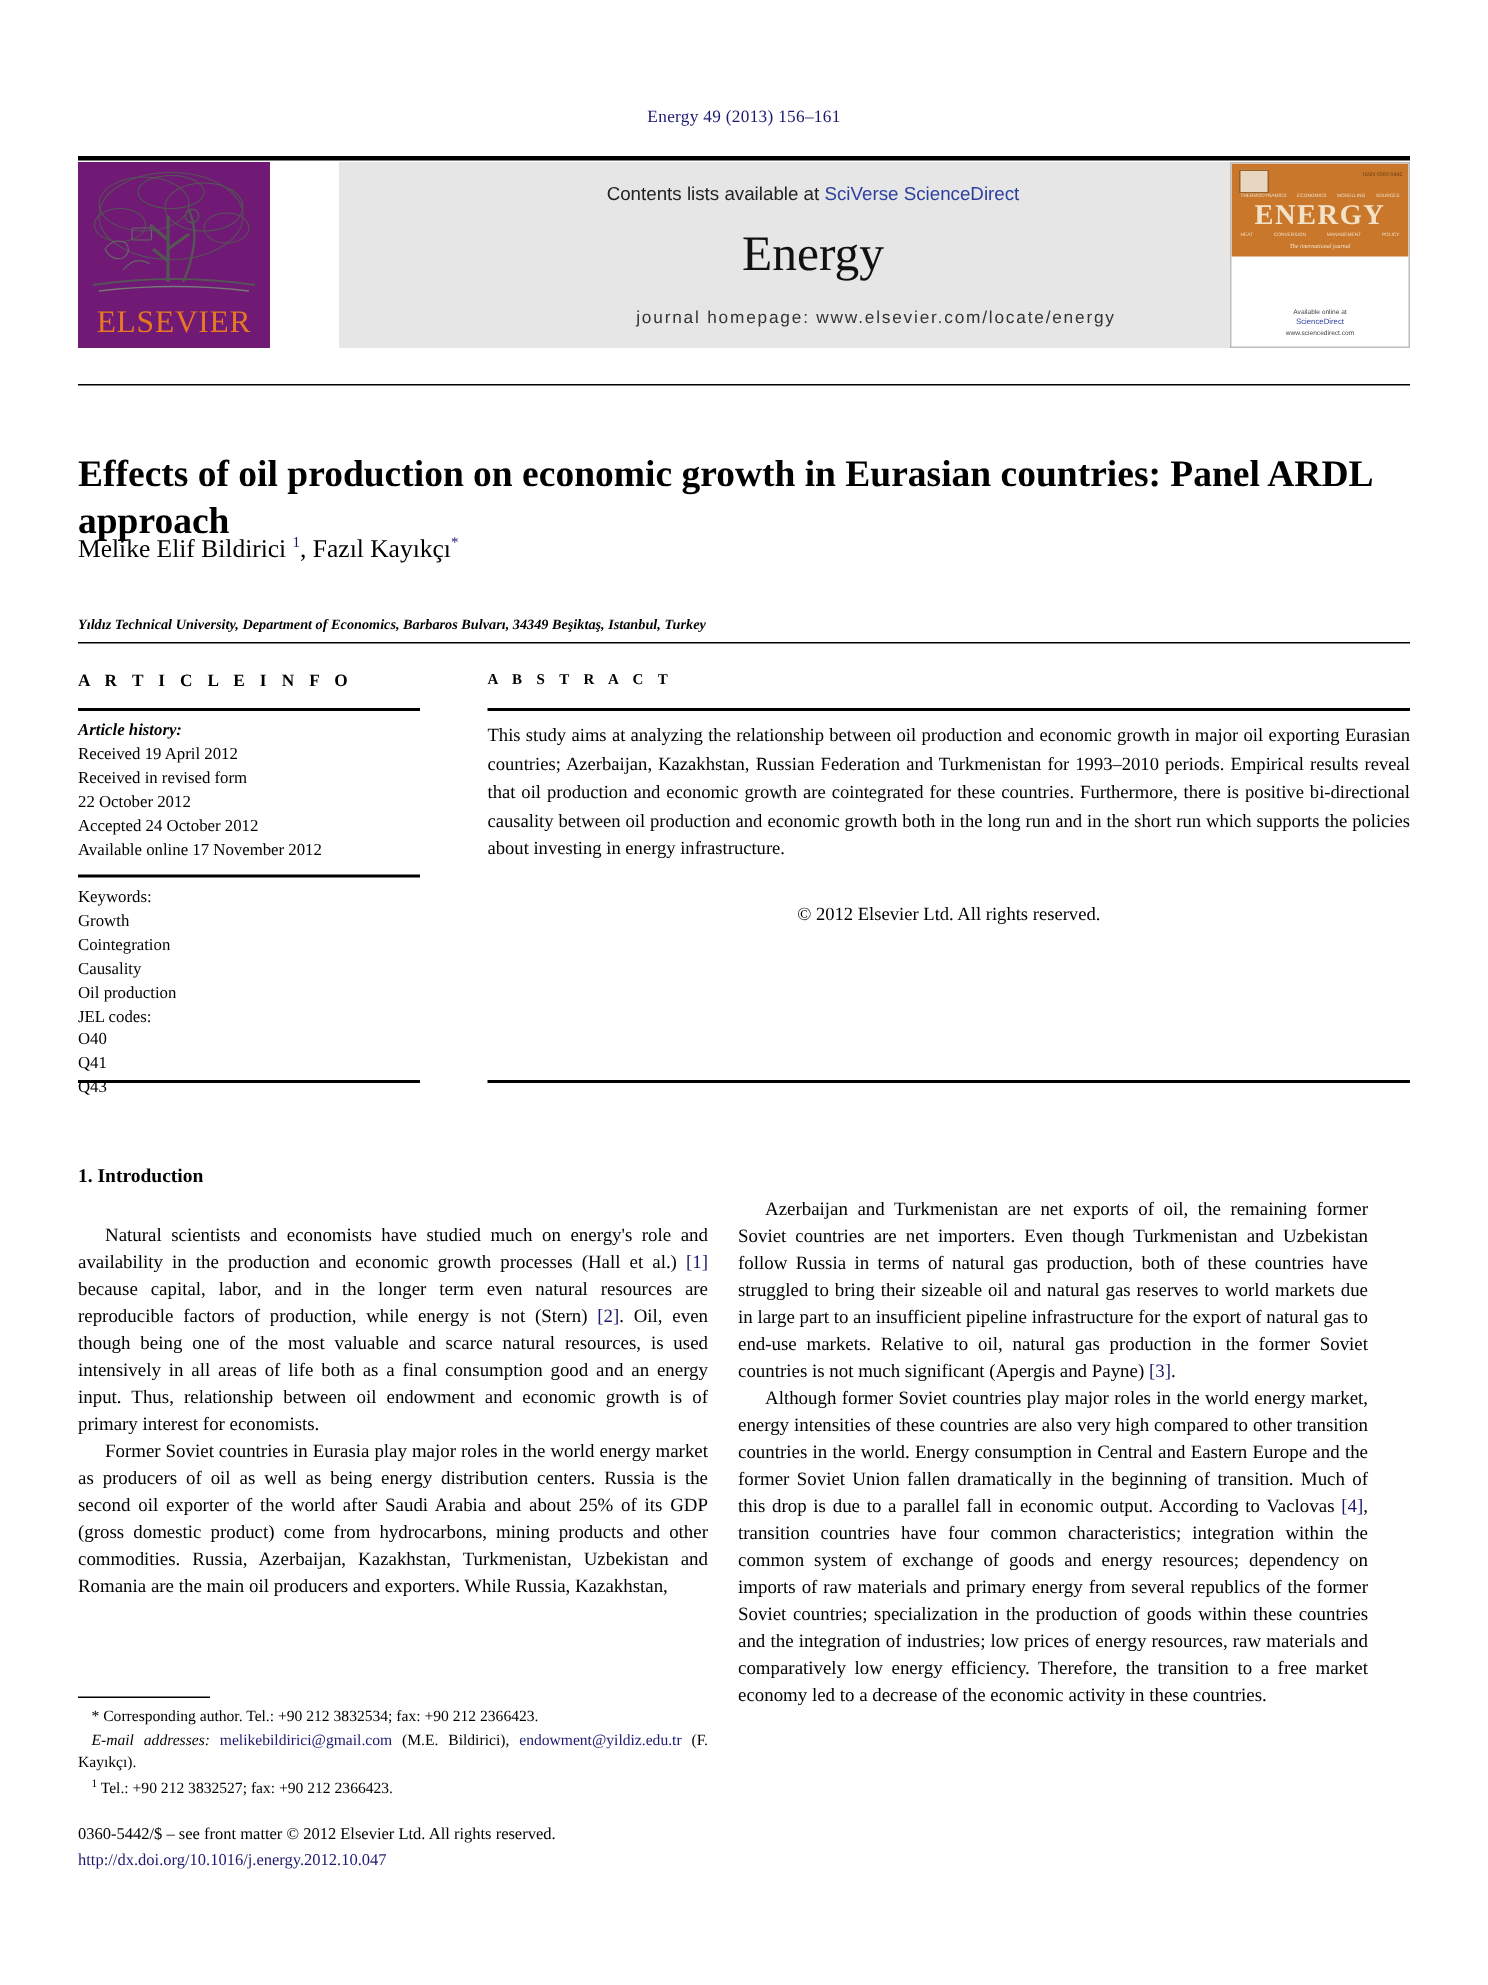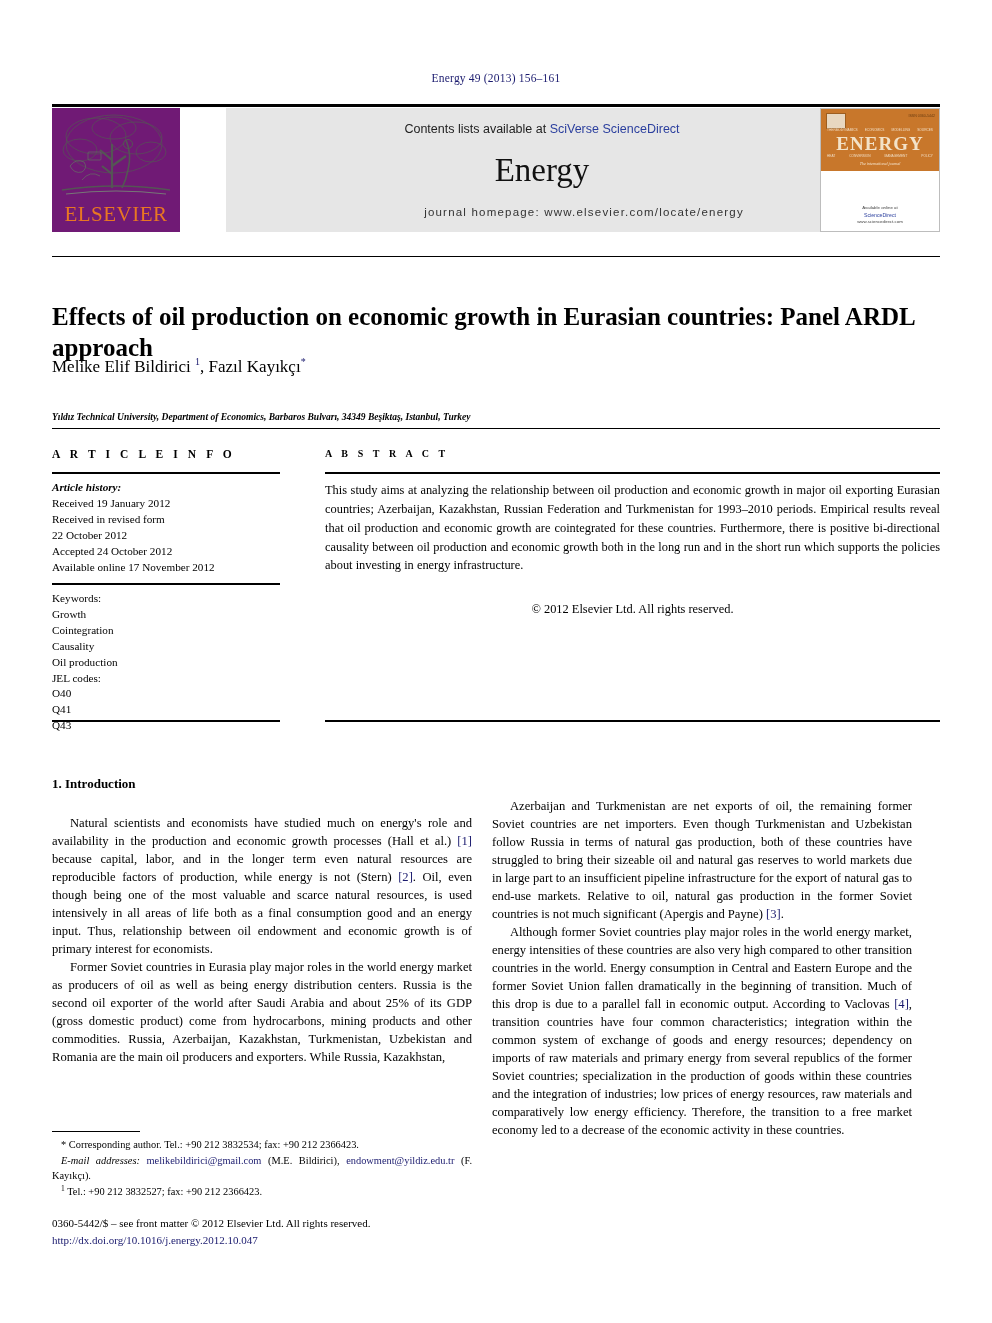--- a/index.html
+++ b/index.html
@@ -463,21 +463,21 @@
   <div class="affiliation">Yıldız Technical University, Department of Economics, Barbaros Bulvarı, 34349 Beşiktaş, Istanbul, Turkey</div>
 
   <div class="info-rule-top"></div>
   <div class="info-head">A R T I C L E   I N F O</div>
   <div class="abs-head">A B S T R A C T</div>
   <div class="info-col-rule"></div>
   <div class="abs-col-rule"></div>
 
   <div class="info-block">
     <div class="sec-label">Article history:</div>
-    <div>Received 19 January 2012</div>
+    <div>Received 19 April 2012</div>
     <div>Received in revised form</div>
     <div>22 October 2012</div>
     <div>Accepted 24 October 2012</div>
     <div>Available online 17 November 2012</div>
   </div>
 
   <div class="info-mid-rule"></div>
 
   <div class="keywords-block">
     <div class="sec-label">Keywords:</div>

